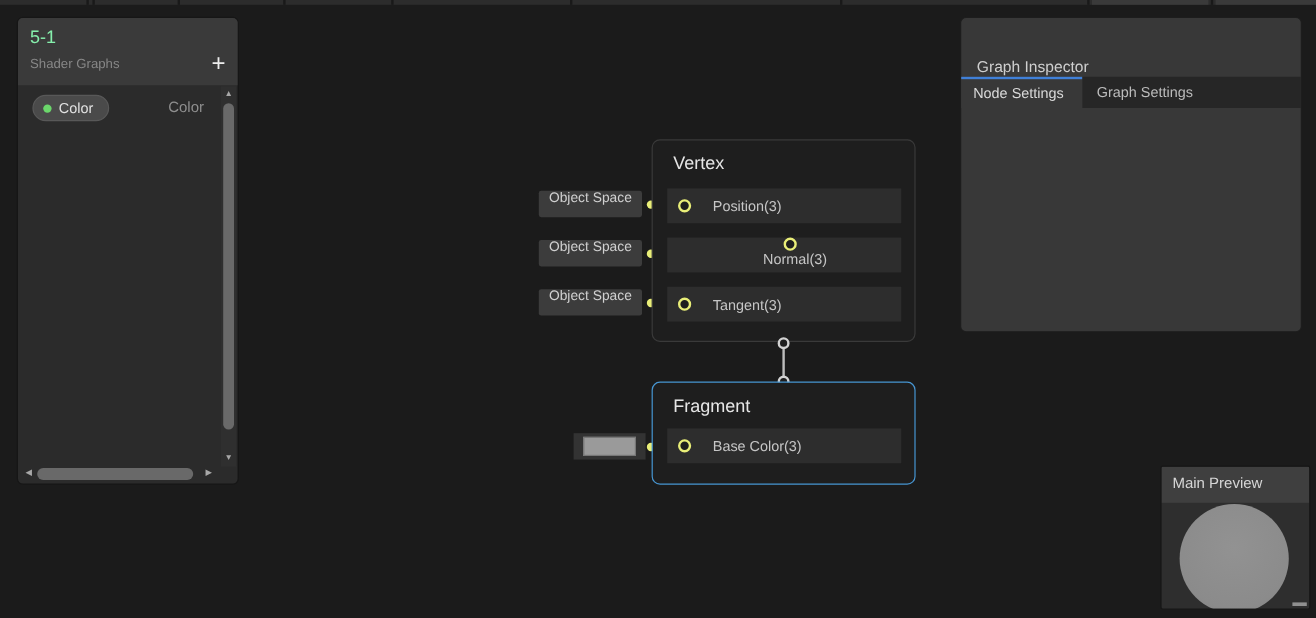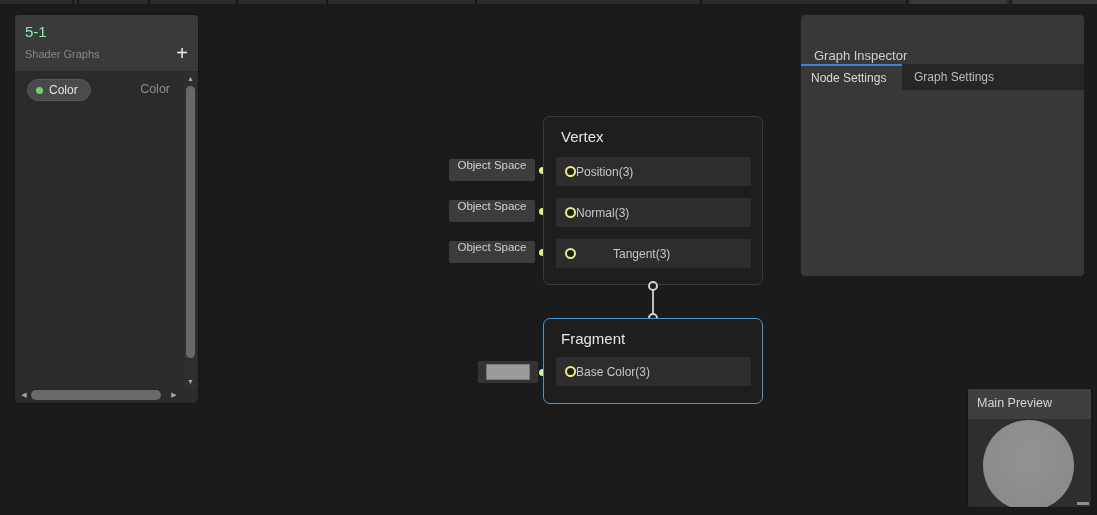--- a/index.html
+++ b/index.html
@@ -42,21 +42,21 @@
 
   
   .node{position:absolute;background:#1e1e1e;border-radius:7px;box-sizing:border-box;}
   .node-vertex{left:543px;top:116px;width:220px;height:169px;border:1px solid #3a3a3a;}
   .node-fragment{left:543px;top:318px;width:220px;height:86px;border:1.5px solid #4796d2;}
   .node-title{position:absolute;left:17px;top:11px;font-size:15px;color:#e6e6e6;}
   .node-row{position:absolute;left:12px;width:195px;height:29px;background:#2d2d2d;
     display:flex;align-items:center;}
   .port-ring{width:7px;height:7px;border:2px solid #e9ee78;border-radius:50%;
     background:#1e1e1e;margin-left:9px;flex:none;cursor:crosshair;}
-  .row-label{font-size:12px;color:#c6c6c6;margin-left:0;}
+  .row-label{font-size:12px;color:#c6c6c6;margin-left:18px;}
 
   
   .ospace{position:absolute;left:449px;width:86px;height:22px;background:#3c3c3c;
     border-radius:2px;display:flex;align-items:flex-start;justify-content:center;cursor:pointer;}
   .ospace-label{font-size:11.5px;color:#d0d0d0;}
   .wire-dot{position:absolute;width:7px;height:7px;border-radius:50%;background:#e9ee78;}
   .wire-line{position:absolute;height:2px;background:#e9ee78;}
 
   
   .swatch-box{position:absolute;left:478px;top:361px;width:60px;height:22px;background:#333333;
@@ -151,25 +151,25 @@
     <div class="wire-dot" style="left:539px;top:249px;"></div>
     <div class="wire-line" style="left:546px;top:251px;width:18px;"></div>
   </div>
 
   <div class="node node-vertex">
     <div class="node-title">Vertex</div>
     <div class="node-row" style="top:40px;">
       <span class="port-ring"></span>
       <span class="row-label">Position(3)</span>
     </div>
-    <div class="node-row" style="top:81px;">
+    <div class="node-row" style="top:81px;flex-direction:column;">
       <span class="port-ring"></span>
       <span class="row-label">Normal(3)</span>
     </div>
-    <div class="node-row" style="top:122px;gap:37px;">
+    <div class="node-row" style="top:122px;">
       <span class="port-ring"></span>
       <span class="row-label">Tangent(3)</span>
     </div>
   </div>
 
   <div class="ctx-edge-line"></div>
   <div class="ctx-port" style="top:281px;"></div>
   <div class="ctx-port" style="top:313px;"></div>
 
   <div>

